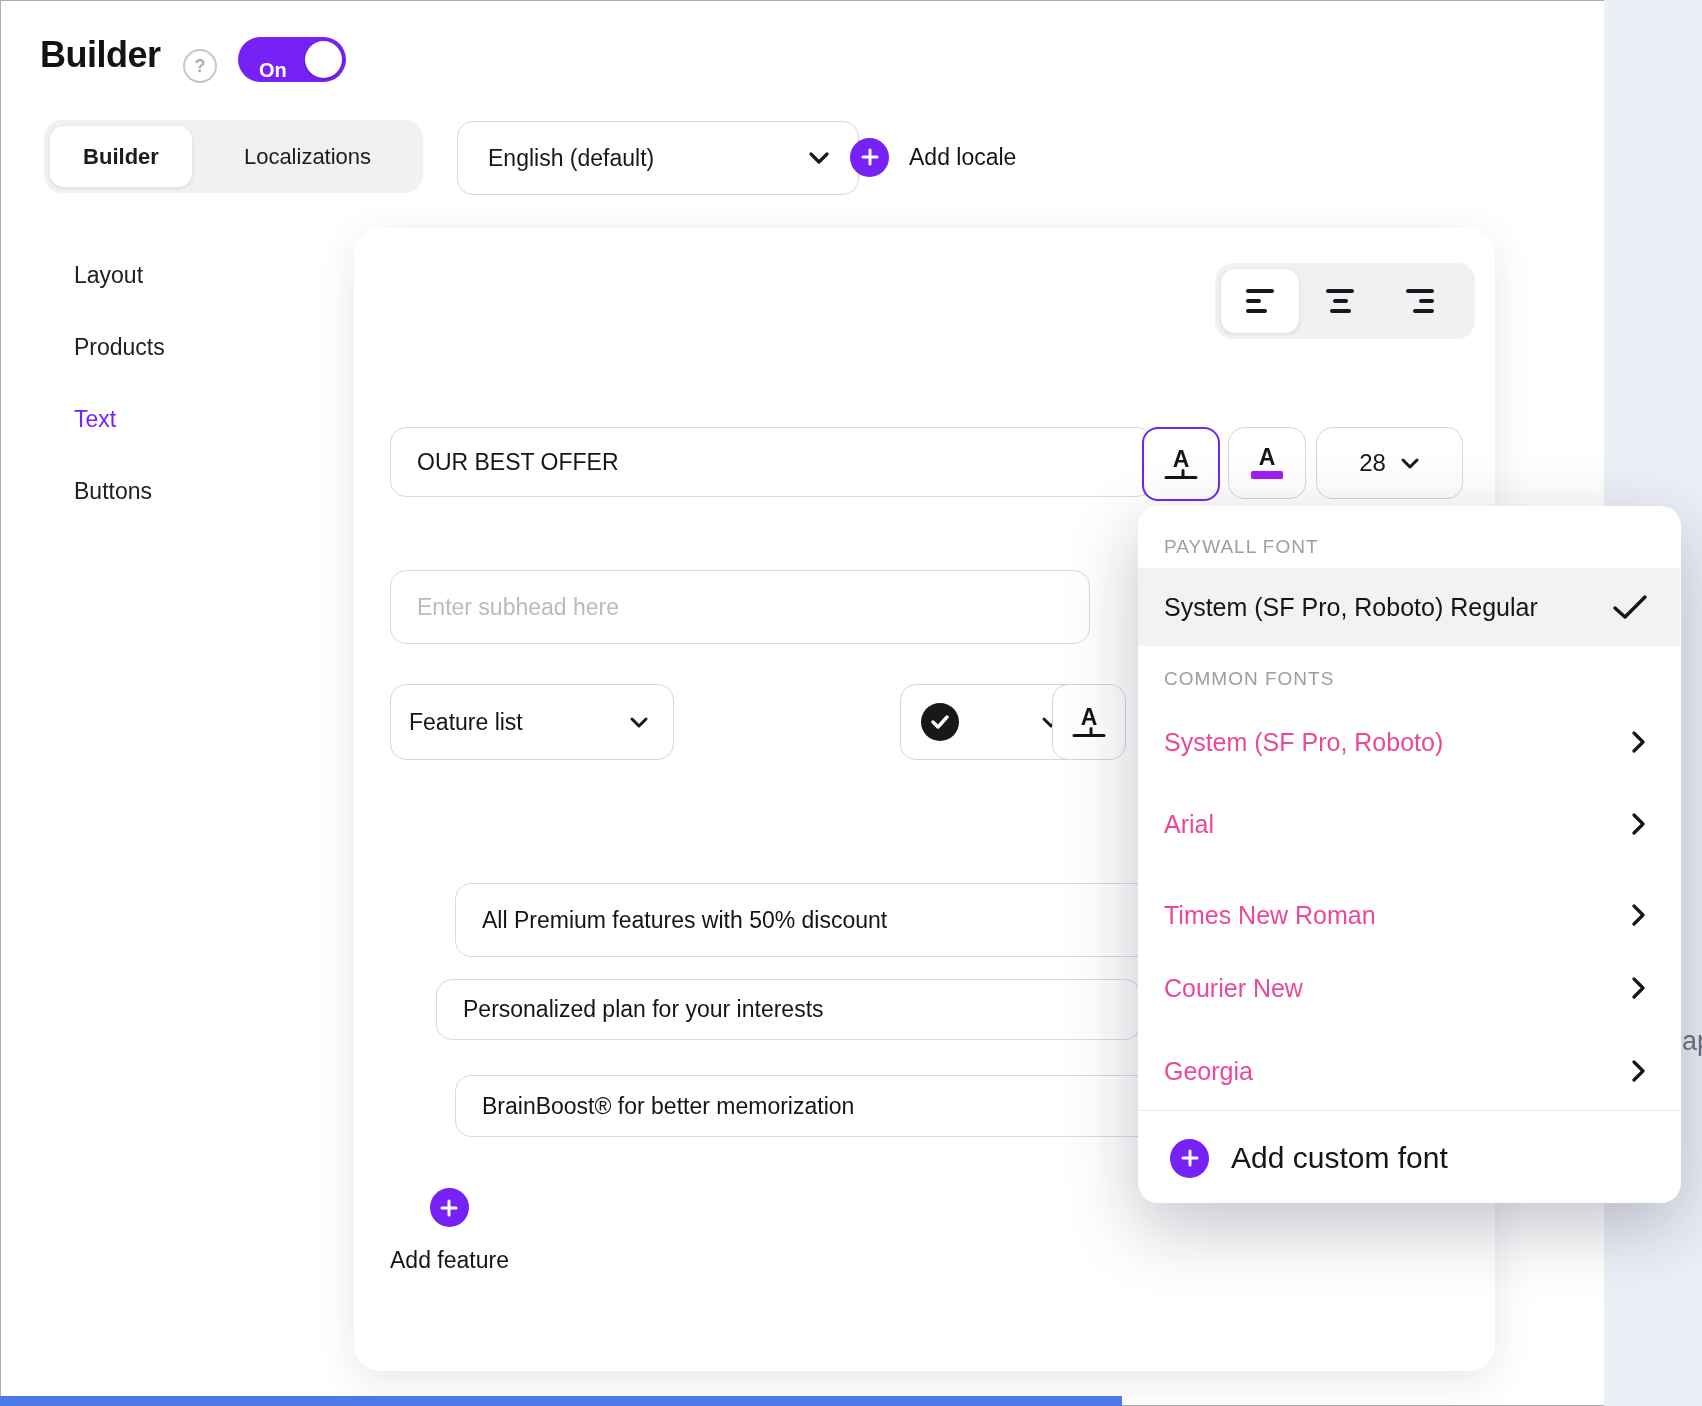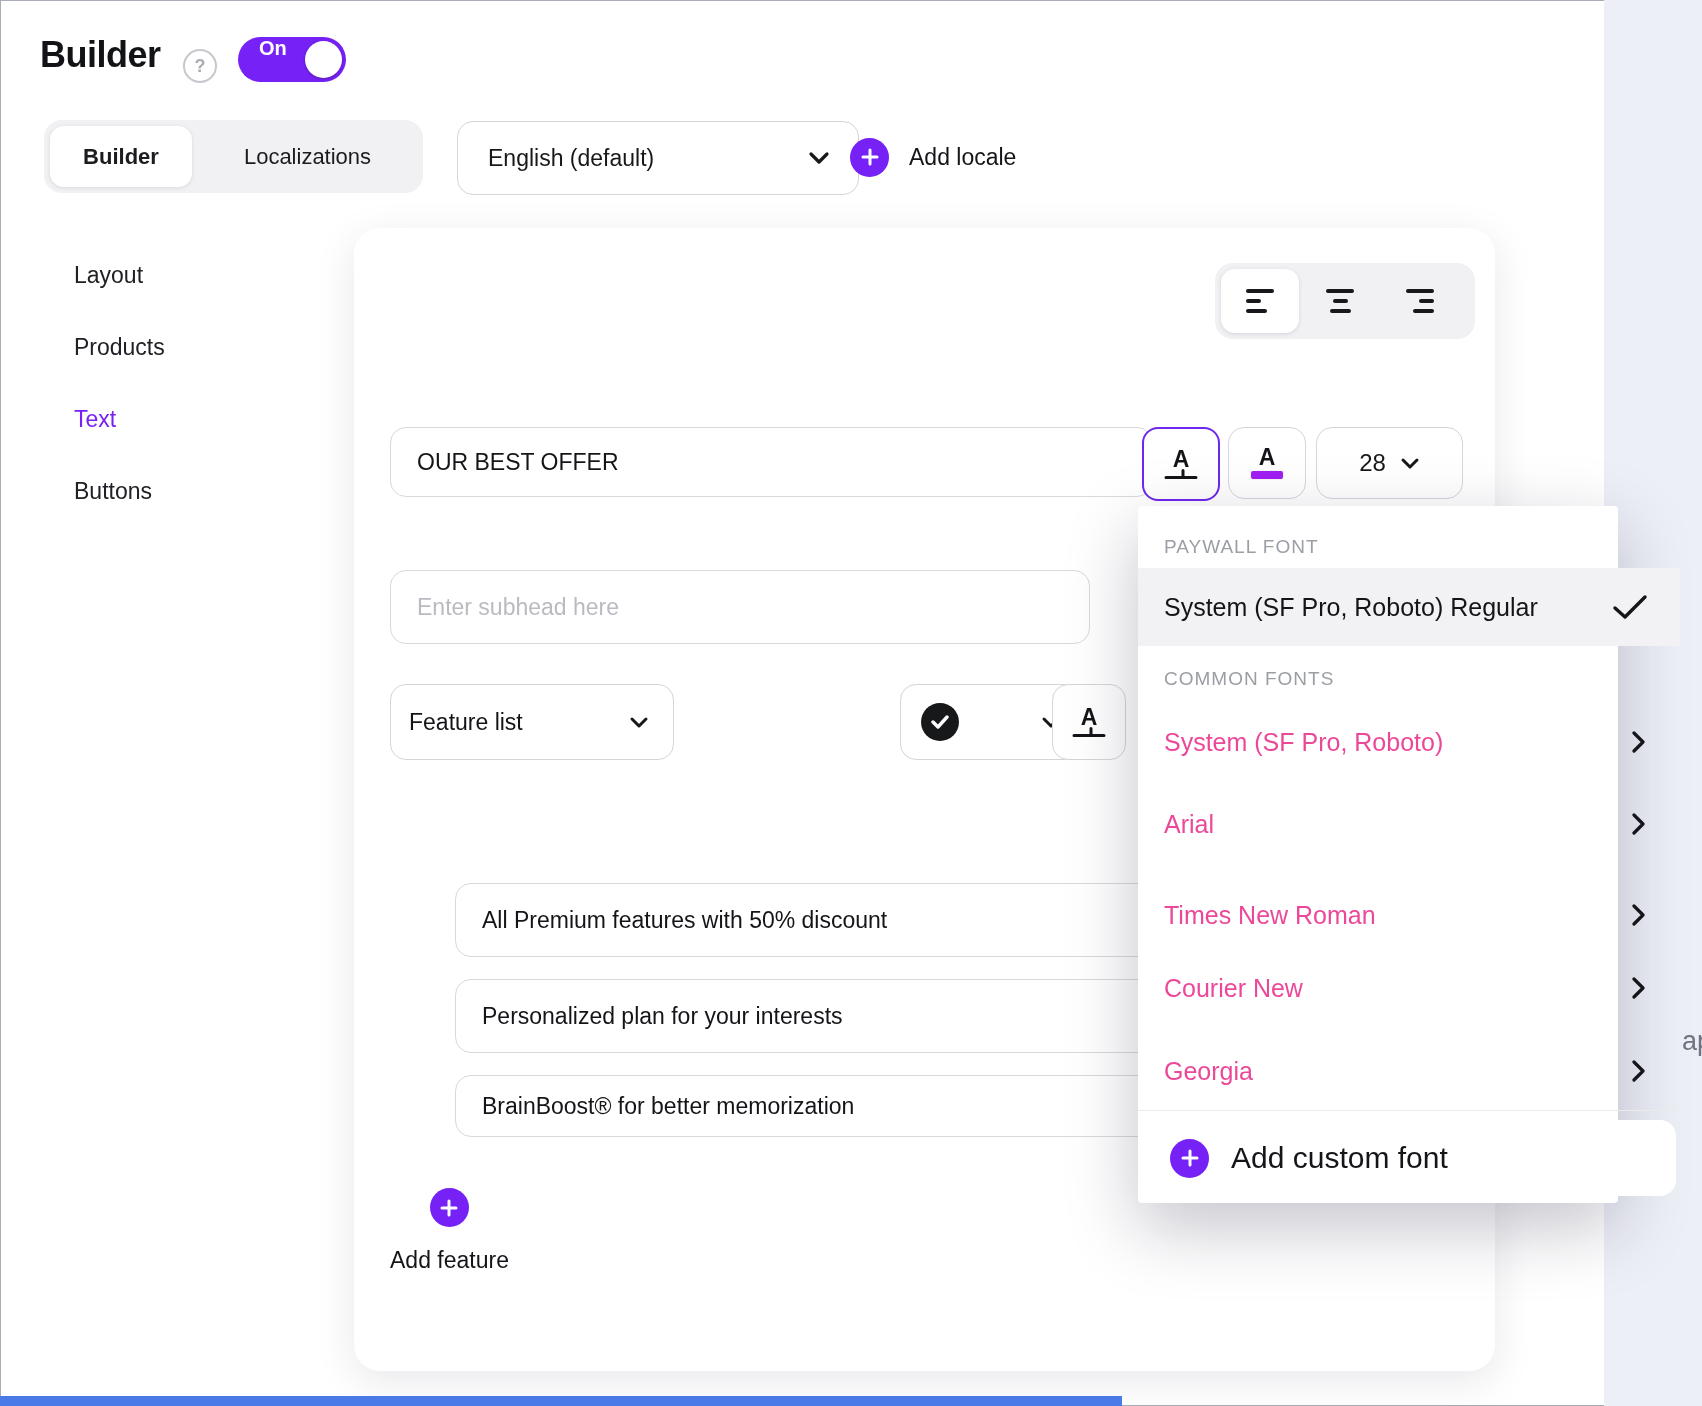--- a/index.html
+++ b/index.html
@@ -7,21 +7,21 @@
     position:relative;width:1702px;height:1406px;background:#ffffff;
     font-family:"Liberation Sans",sans-serif;color:#17181a;overflow:hidden;
     box-shadow:inset 0 0 0 1px #a9adb5;
   }
   .abs{position:absolute;}
   
   .app-title{left:40px;top:34px;font-size:36px;font-weight:800;letter-spacing:-0.5px;color:#121316;}
   .help{left:183px;top:49px;width:30px;height:30px;border:2px solid #c6c8cd;border-radius:50%;
     display:flex;align-items:center;justify-content:center;font-size:18px;font-weight:700;color:#a9acb2;}
   .toggle{left:238px;top:37px;width:108px;height:45px;border-radius:23px;background:var(--primary);
-    display:flex;align-items:flex-start;cursor:pointer;}
+    display:flex;align-items:flex-end;cursor:pointer;}
   .toggle .on-label{color:#fff;font-size:20px;font-weight:600;margin-left:21px;}
   .toggle .knob{position:absolute;right:4px;top:4px;width:37px;height:37px;border-radius:50%;background:#fff;box-shadow:0 1px 3px rgba(0,0,0,.25);}
   
   .tabs{left:44px;top:120px;width:379px;height:73px;background:#f1f1f4;border-radius:18px;display:flex;align-items:center;padding:0;}
   .tab{height:61px;display:flex;align-items:center;justify-content:center;font-size:22px;color:#1b1c1f;cursor:pointer;}
   .tab.active{background:#fff;border-radius:14px;margin-left:6px;width:142px;font-weight:600;box-shadow:0 1px 4px rgba(20,20,40,.10);}
   .tab.plain{flex:1;font-weight:500;}
   .select{left:457px;top:121px;width:342px;height:72px;border:1px solid #d5d5da;border-radius:16px;background:#fff;
     display:flex;align-items:center;justify-content:space-between;padding:0 28px 0 30px;font-size:23px;cursor:pointer;}
   .addlocale{left:850px;top:121px;height:72px;display:flex;align-items:center;gap:20px;cursor:pointer;}
@@ -53,21 +53,21 @@
   .glyphA{font-size:23px;font-weight:700;color:#141518;line-height:20px;}
   .swatch{width:32px;height:8px;border-radius:2px;background:#a11ef2;margin-top:4px;box-shadow:0 0 0 1px rgba(0,0,0,.04);}
   .sizebtn{left:1316px;top:427px;width:145px;height:70px;border:1px solid #d5d5da;border-radius:16px;background:#fff;
     display:flex;align-items:center;justify-content:center;gap:14px;font-size:24px;cursor:pointer;z-index:4;}
   .drop{display:flex;align-items:center;justify-content:space-between;border:1px solid #d5d5da;border-radius:16px;background:#fff;
     font-size:23px;color:#141518;cursor:pointer;padding:0 24px 0 18px;z-index:4;}
   .checkcirc{width:38px;height:38px;border-radius:50%;background:#17181a;display:flex;align-items:center;justify-content:center;}
   .feat-label{font-size:23px;color:#1b1c20;}
   .addfeature{left:390px;top:1188px;display:flex;align-items:center;gap:20px;cursor:pointer;z-index:4;flex-direction:column;}
   
-  .menu{left:1138px;top:506px;width:480px;height:697px;background:#fff;border-radius:4px;
+  .menu{left:1138px;top:506px;width:543px;height:697px;background:#fff;border-radius:20px;
     box-shadow:0 24px 70px rgba(20,20,50,.25);z-index:10;}
   .menu .mh{position:absolute;left:26px;font-size:19px;letter-spacing:1px;color:#9b9ea5;}
   .sel-row{position:absolute;left:0;top:62px;width:542px;height:78px;background:#f2f2f4;display:flex;align-items:center;
     justify-content:space-between;padding:0 32px 0 26px;box-sizing:border-box;cursor:pointer;}
   .sel-row .t{font-size:25px;color:#141518;}
   .mrow{position:absolute;left:0;width:542px;height:82px;display:flex;align-items:center;justify-content:space-between;
     padding:0 34px 0 26px;box-sizing:border-box;cursor:pointer;}
   .mrow .t{font-size:25px;color:#ec4899;}
   .msep{position:absolute;left:0;top:604px;width:542px;height:1px;background:#ebebee;}
   .acf{position:absolute;left:18px;top:614px;width:506px;height:76px;display:flex;align-items:center;gap:22px;
@@ -197,21 +197,21 @@
       <span class="glyphA">A</span>
       <svg width="34" height="11" viewBox="0 0 34 11">
           <path d="M2 8.5h30M19 1.5v7" stroke="#141518" stroke-width="3" stroke-linecap="round"></path>
         </svg>
     </span>
   </div>
 
   <div class="abs feat-label" style="left:390px;top:908px">#1</div>
   <input class="abs tinput" style="left: 455px; top: 883px; width: 705px; height: 74px;" value="All Premium features with 50% discount">
   <div class="abs feat-label" style="left:390px;top:1004px">#2</div>
-  <input class="abs tinput" style="left: 455px; top: 979px; width: 705px; height: 74px;" value="Personalized plan for your interests">
+  <input class="abs tinput" style="left: 436px; top: 979px; width: 705px; height: 61px;" value="Personalized plan for your interests">
   <div class="abs feat-label" style="left:390px;top:1100px">#3</div>
   <input class="abs tinput" style="left: 455px; top: 1075px; width: 705px; height: 62px;" value="BrainBoost® for better memorization">
 
   <div class="addfeature abs">
     <span class="pluscircle">
       <svg width="18" height="18" viewBox="0 0 18 18">
           <path d="M9 2v14M2 9h14" stroke="#fff" stroke-width="3" stroke-linecap="round"></path>
         </svg>
     </span>
     <span class="lbl">Add feature</span>

